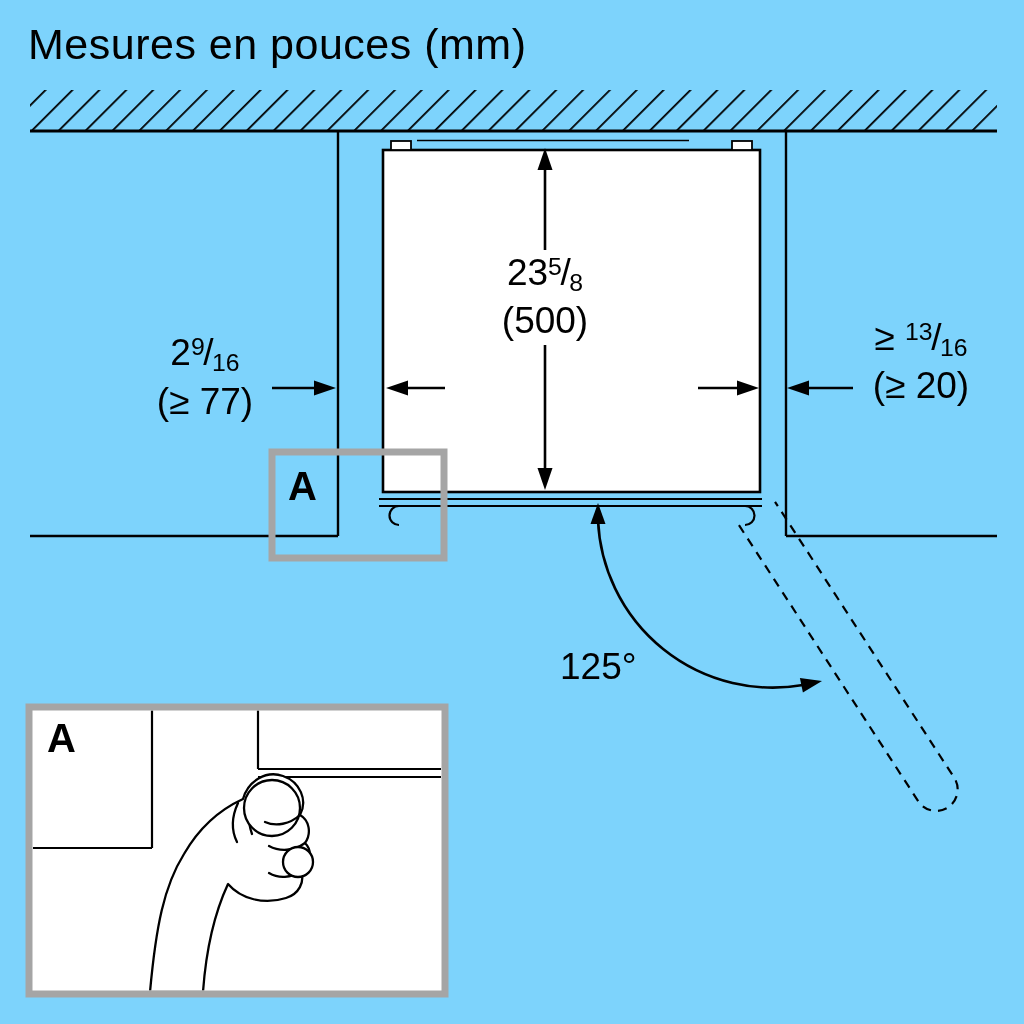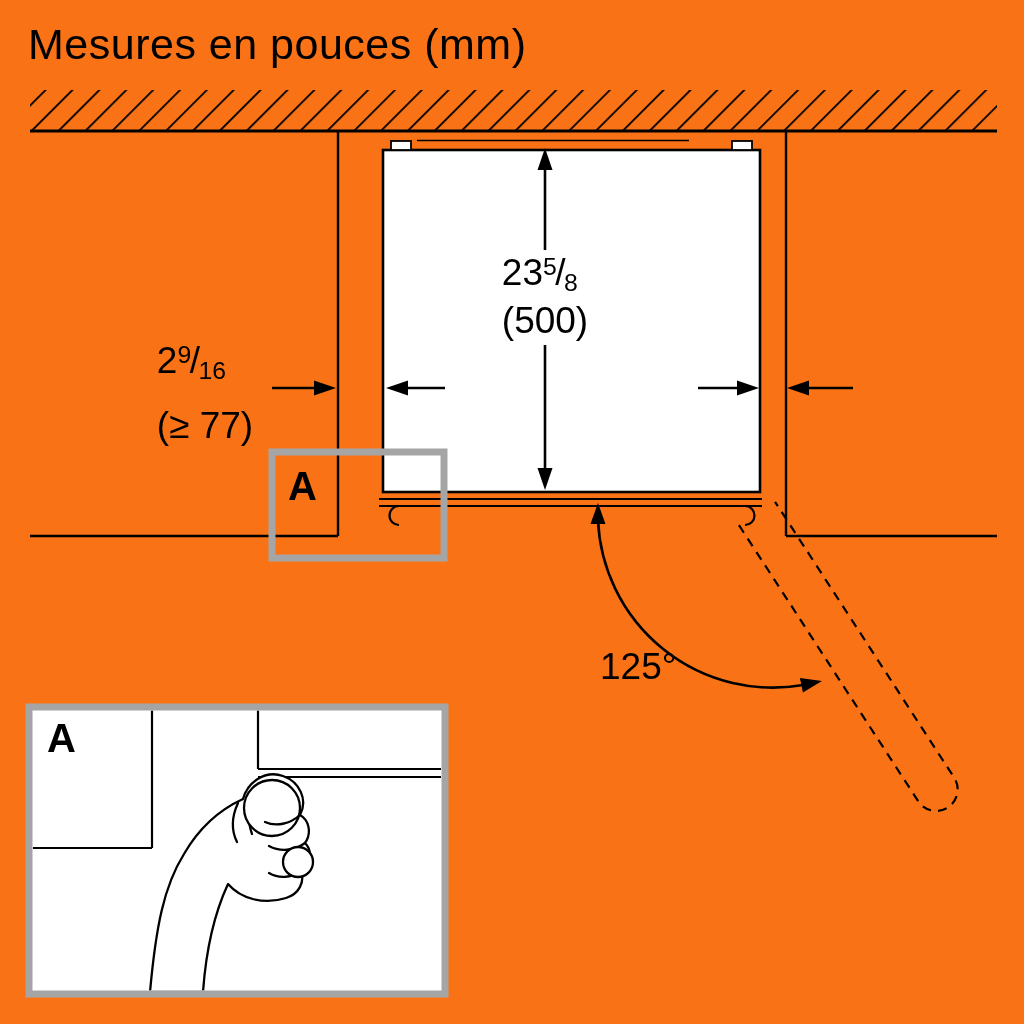--- a/index.html
+++ b/index.html
@@ -1,25 +1,25 @@
 <!DOCTYPE html>
 <html><head>
 <meta charset="utf-8">
 <style>
   html,body{margin:0;padding:0;background:#fff;}
-  .canvas{position:relative;width:1024px;height:1024px;background:#f97316;
+  .canvas{position:relative;width:1024px;height:1024px;background:#7dd3fc;
           font-family:"Liberation Sans","DejaVu Sans",sans-serif;color:#000;overflow:hidden;}
   .canvas svg{position:absolute;left:0;top:0;}
   .txt{position:absolute;white-space:nowrap;}
   .title{left:28px;top:20px;font-size:43px;letter-spacing:0.5px;}
-  .dim{font-size:37px;line-height:44px;transform:translateX(-50%);}
+  .dim{font-size:37px;line-height:44px;text-align:center;transform:translateX(-50%);}
   .dim-depth{left:545px;top:251px;}
-  .dim-left{left:205px;top:330px;line-height:61px;}
+  .dim-left{left:205px;top:330px;line-height:45px;}
   .dim-right{left:921px;top:316px;}
-  .dim-angle{left:560px;top:646px;font-size:37px;margin-left:40px;}
+  .dim-angle{left:560px;top:646px;font-size:37px;}
   .letterA{font-size:40px;font-weight:bold;}
   .letterA.small{left:288px;top:464px;}
   .letterA.detail{left:47px;top:716px;}
   .fr-sup{font-size:67%;position:relative;top:-0.42em;}
   .fr-sub{font-size:67%;position:relative;top:0.26em;}
   .fr-slash{margin:0 -0.04em;}
 </style>
 </head>
 <body>
 
@@ -117,19 +117,23 @@
 <div class="txt dim dim-depth">
   <div><span>23</span><span class="fr-sup">5</span><span class="fr-slash">/</span><span class="fr-sub">8</span></div>
   <div>(500)</div>
 </div>
 
 <div class="txt dim dim-left">
   <div><span>2</span><span class="fr-sup">9</span><span class="fr-slash">/</span><span class="fr-sub">16</span></div>
   <div>(≥ 77)</div>
 </div>
 
+<div class="txt dim dim-right">
+  <div><span>≥ </span><span class="fr-sup">13</span><span class="fr-slash">/</span><span class="fr-sub">16</span></div>
+  <div>(≥ 20)</div>
+</div>
 
 <div class="txt dim-angle">125°</div>
 
 <div class="txt letterA small">A</div>
 <div class="txt letterA detail">A</div>
 
 </div>
 
 </body></html>

